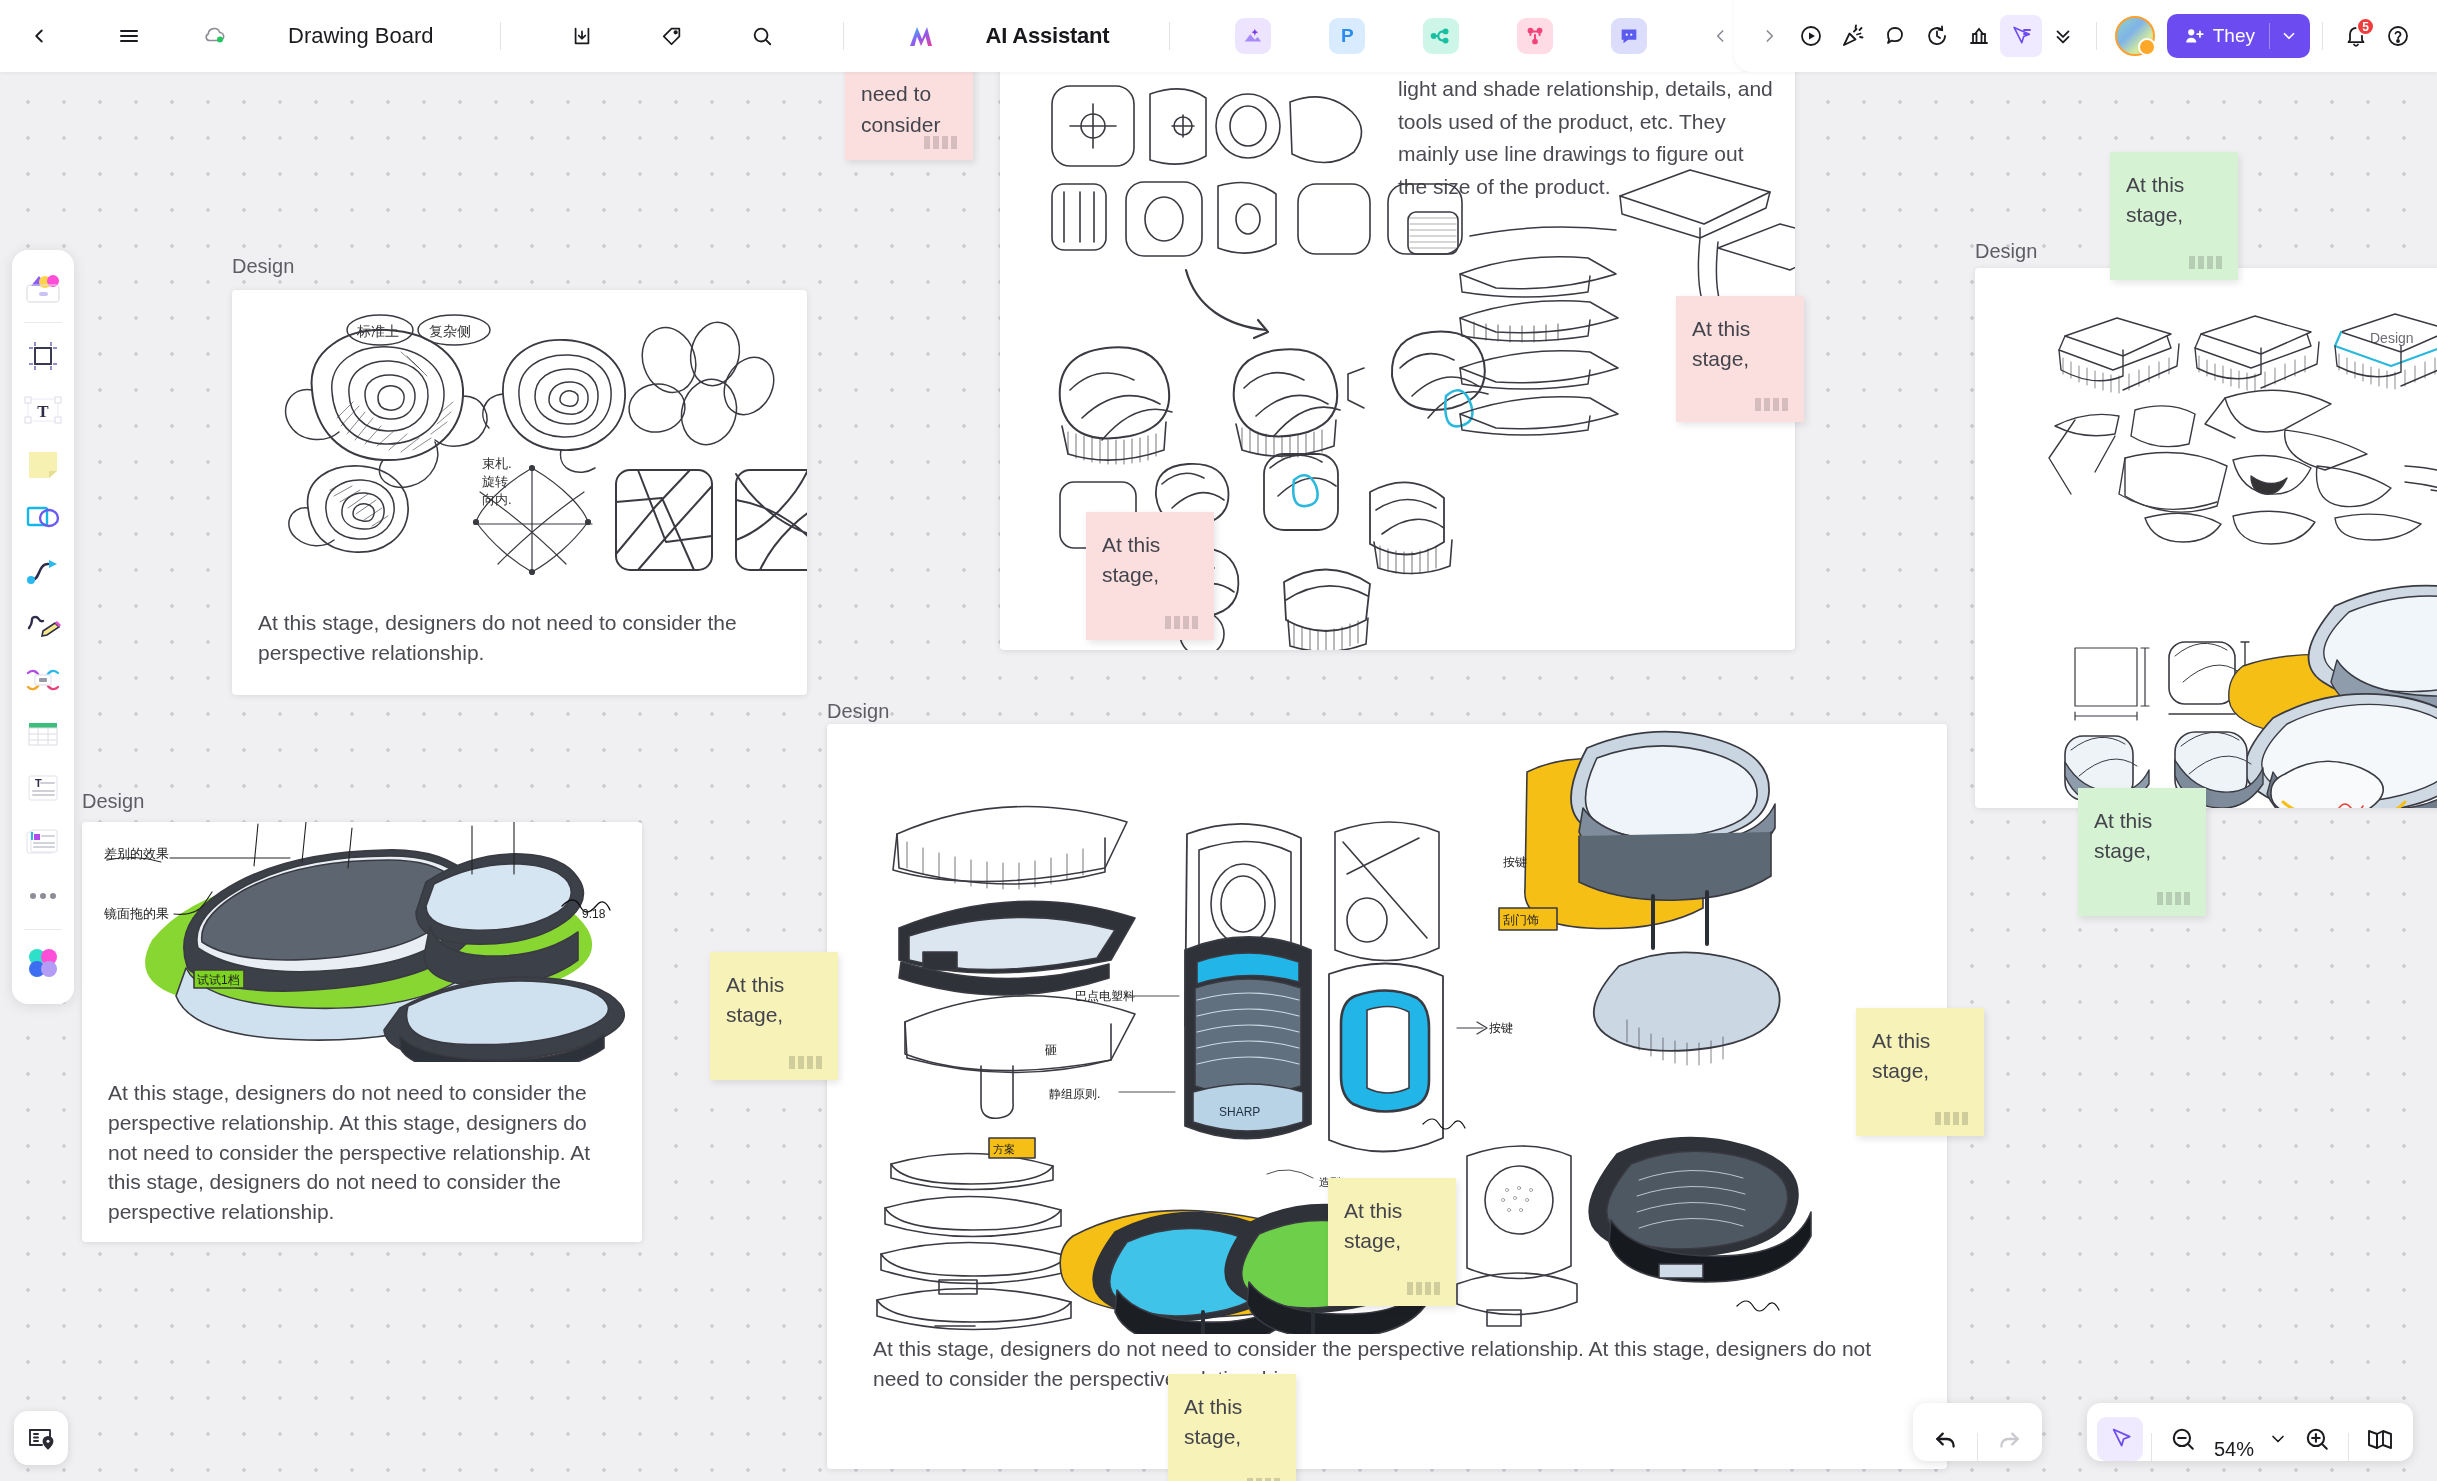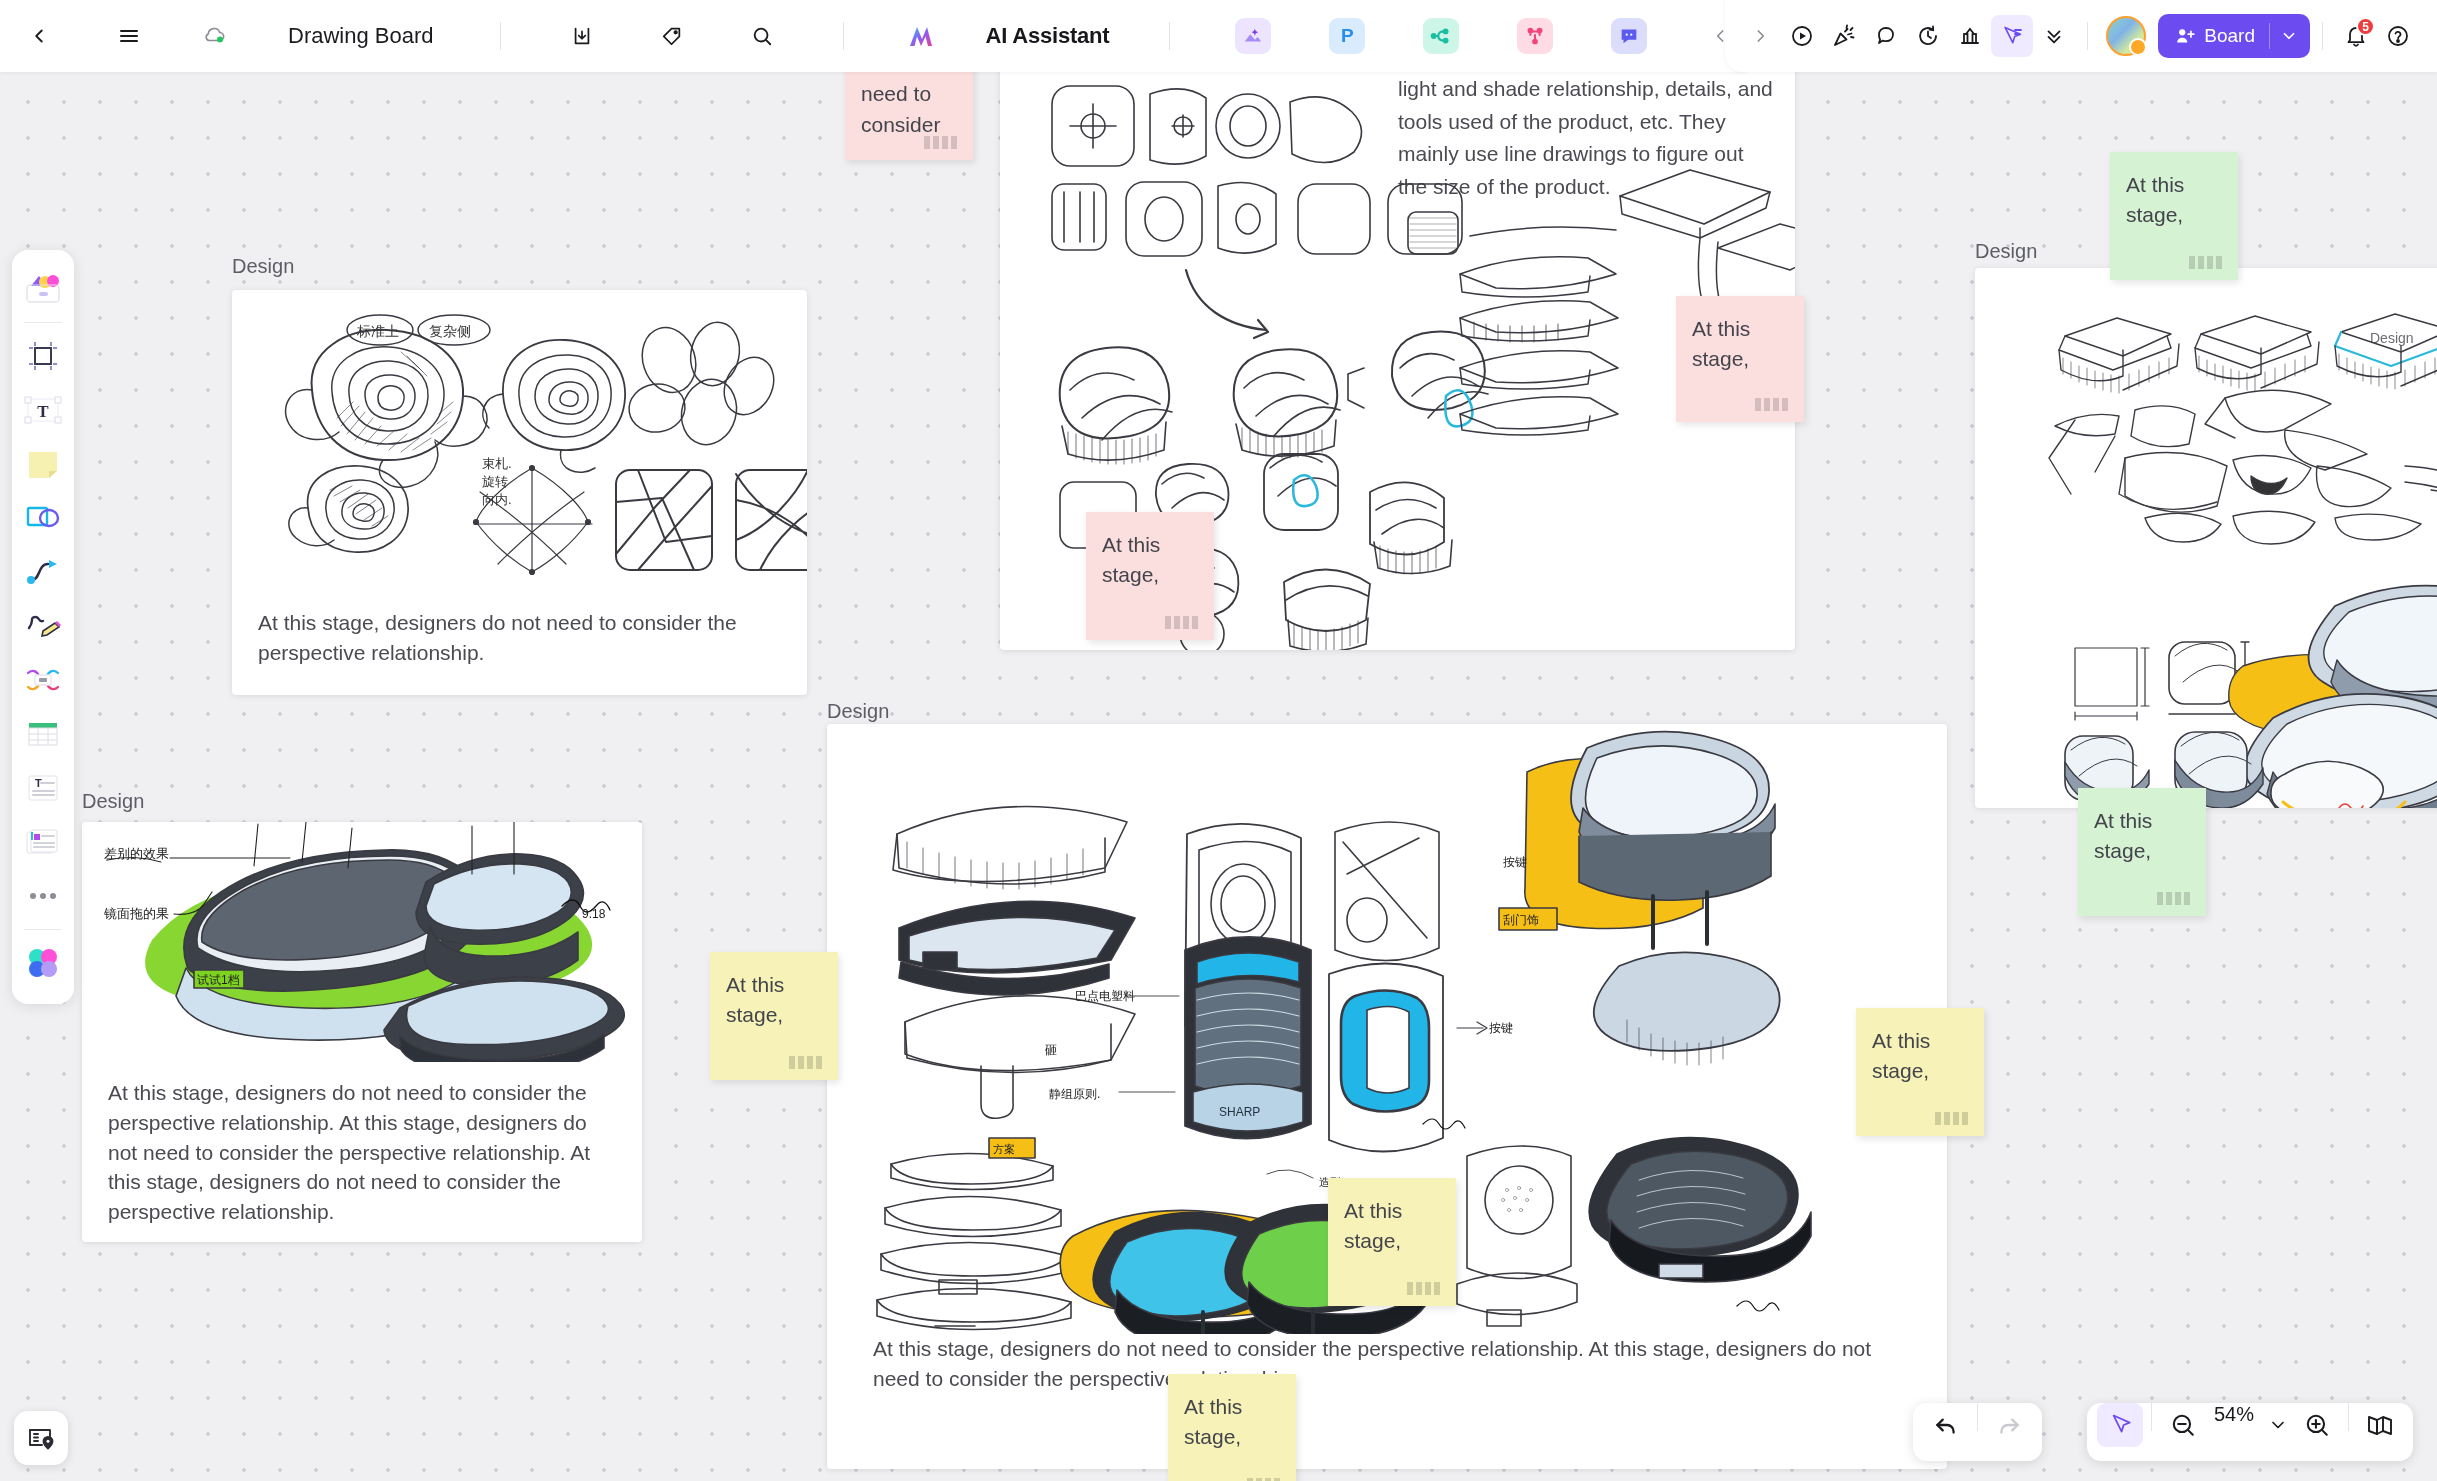--- a/index.html
+++ b/index.html
@@ -115,21 +115,21 @@
     background: #fff; box-shadow: 0 2px 10px rgba(0,0,0,.12);
     display:flex; align-items:center; justify-content:center;
     z-index: 40; cursor: pointer;
   }
 
   
   #undo-group, #zoom-group {
     position: absolute; bottom: 20px;
     background: #fff; border-radius: 14px;
     box-shadow: 0 2px 12px rgba(0,0,0,.12);
-    display: flex; align-items: flex-start; height: 58px;
+    display: flex; align-items: flex-end; height: 58px;
     z-index: 40; padding: 0 10px; margin-top: 44px;
   }
   #undo-group { right: 395px; }
   #zoom-group { right: 24px; }
   .zc {
     width: 46px; height: 44px; border-radius: 9px;
     display:flex; align-items:center; justify-content:center;
     cursor: pointer; color:#1b1b1f;
   }
   .zc.disabled { color:#c9c9d0; cursor: default; }
@@ -837,21 +837,21 @@
       </svg>
   </div>
   <div class="tb-sep"></div>
   <div class="avatar"></div>
   <div class="share-btn">
     <svg width="22" height="22" viewBox="0 0 24 24" fill="none" stroke="#fff" stroke-width="1.9" stroke-linecap="round">
         <circle cx="9" cy="8" r="3.4" fill="#fff" stroke="none"></circle>
         <path d="M3.5 19c0-3.3 2.5-5.2 5.5-5.2s5.5 1.9 5.5 5.2" fill="#fff" stroke="none"></path>
         <path d="M18.5 7v6M15.5 10h6"></path>
       </svg>
-    <span style="margin-left:8px;">Board</span>
+    <span style="margin-left:8px;">They</span>
     <span class="divider"></span>
     <span class="share-caret">
       <svg width="18" height="18" viewBox="0 0 24 24" fill="none" stroke="#fff" stroke-width="2.2" stroke-linecap="round" stroke-linejoin="round">
           <polyline points="6 9 12 15 18 9"></polyline>
         </svg>
     </span>
   </div>
   <div class="tb-sep"></div>
   <div class="tb-btn bell-wrap">
     <svg width="24" height="24" viewBox="0 0 24 24" fill="none" stroke="currentColor" stroke-width="1.8" stroke-linecap="round" stroke-linejoin="round">

